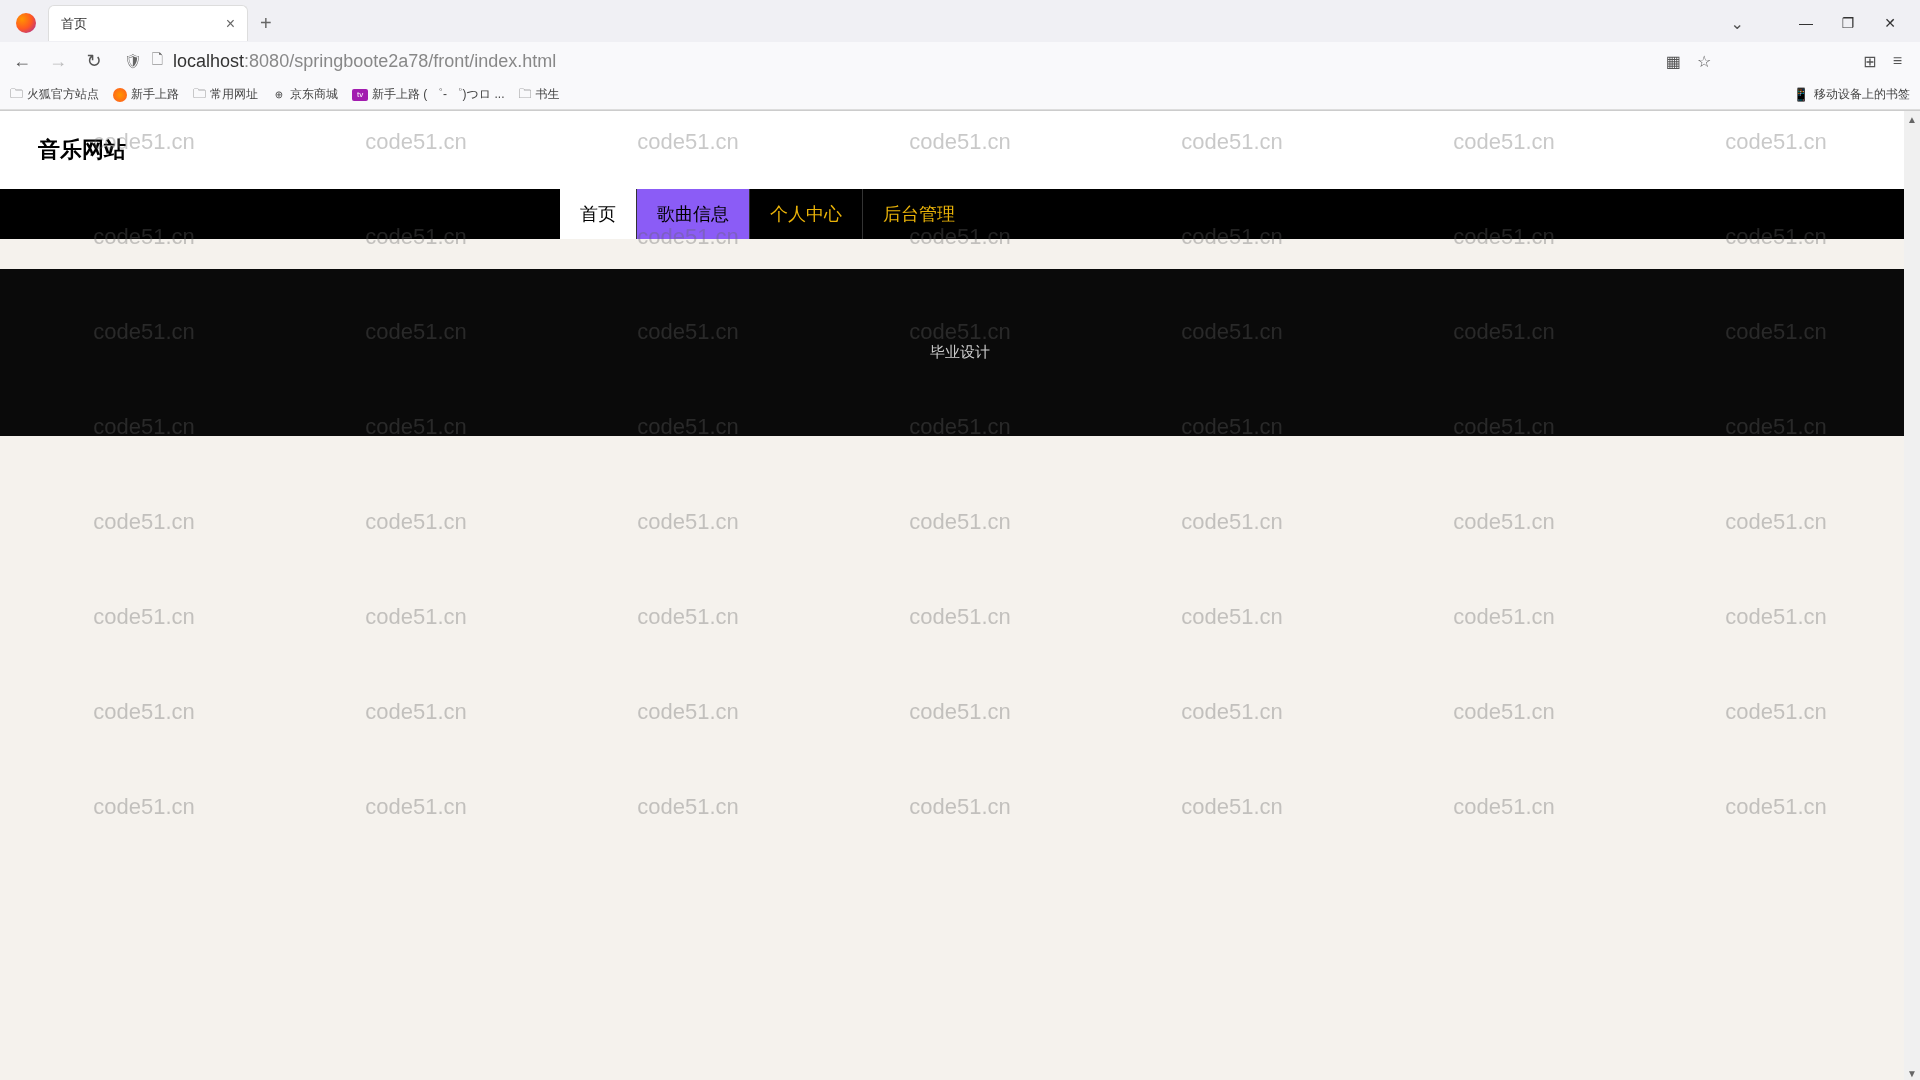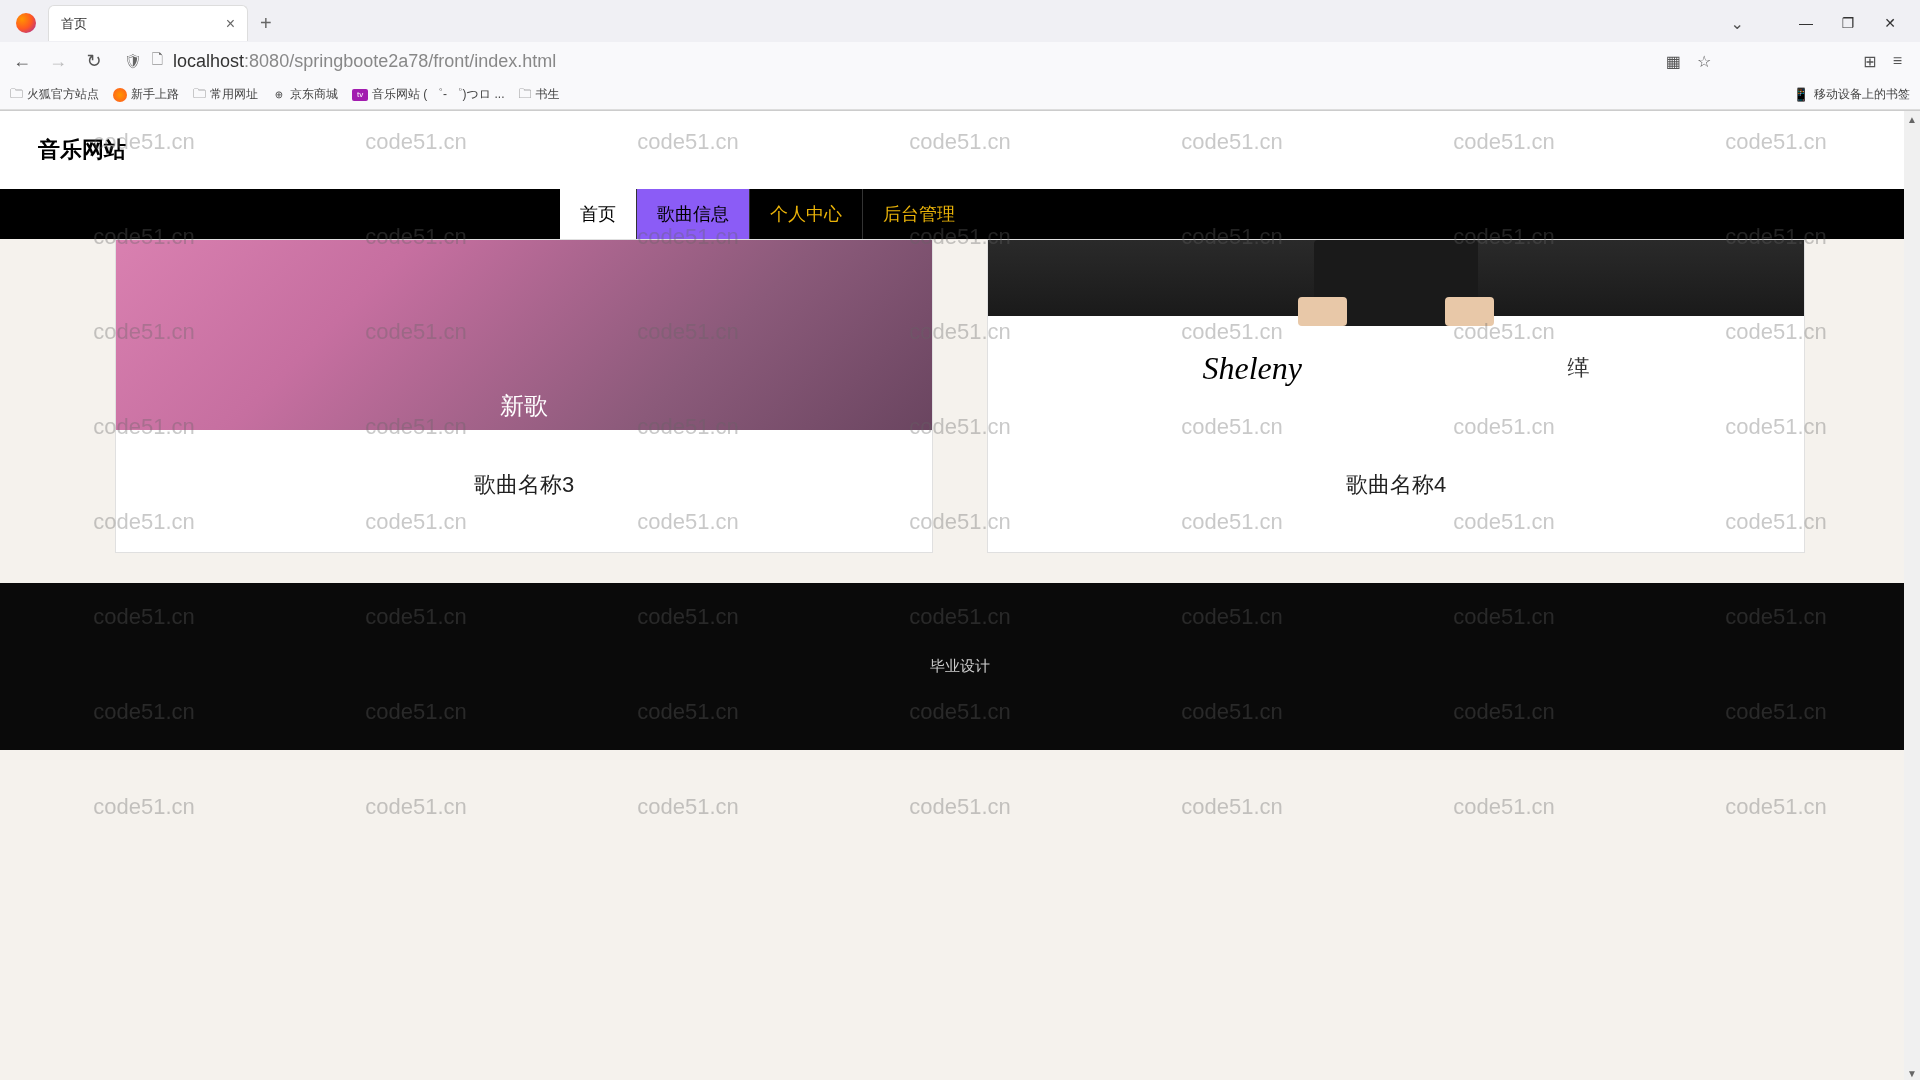--- a/index.html
+++ b/index.html
@@ -128,21 +128,21 @@
     <div class="bookmark-item">
       <span class="bm-folder bm-icon">🗀</span>
       <span>常用网址</span>
     </div>
     <div class="bookmark-item">
       <span class="bm-jd">⊕</span>
       <span>京东商城</span>
     </div>
     <div class="bookmark-item">
       <span class="bm-bili">tv</span>
-      <span>音乐网站 ( ゜- ゜)つロ ...</span>
+      <span>新手上路 ( ゜- ゜)つロ ...</span>
     </div>
     <div class="bookmark-item">
       <span class="bm-folder bm-icon">🗀</span>
       <span>书生</span>
     </div>
     <div class="bookmarks-right bookmark-item">
       <span class="bm-icon">📱</span>
       <span>移动设备上的书签</span>
     </div>
   </div>
@@ -156,42 +156,20 @@
 
   <div class="main-nav">
     <div class="nav-item active">首页</div>
     <div class="nav-item info-active">歌曲信息</div>
     <div class="nav-item">个人中心</div>
     <div class="nav-item" style="border-right:none;">后台管理</div>
   </div>
 
   <div class="content-area">
     <div class="cards-row">
-      <div class="card">
-        <div class="card-image img1">
-          <div class="img1-text">新歌</div>
-        </div>
-        <div class="card-body">
-          <div class="card-title">歌曲名称3</div>
-        </div>
-      </div>
-      <div class="card">
-        <div class="card-image img2">
-          <div class="img2-person"></div>
-          <div class="img2-hand"></div>
-          <div class="img2-hand right"></div>
-          <div class="img2-overlay">
-            <span class="img2-sig">Sheleny</span>
-            <span class="img2-chinese">缂</span>
-          </div>
-        </div>
-        <div class="card-body">
-          <div class="card-title">歌曲名称4</div>
-        </div>
-      </div>
     </div>
 
   </div>
 
   <div class="page-footer">
     <span>毕业设计</span>
   </div>
 
   <div class="watermark-layer" id="wm-layer">
       <div class="wm-row" style="position: absolute; top: 10px; left: 0px; right: 0px;">

